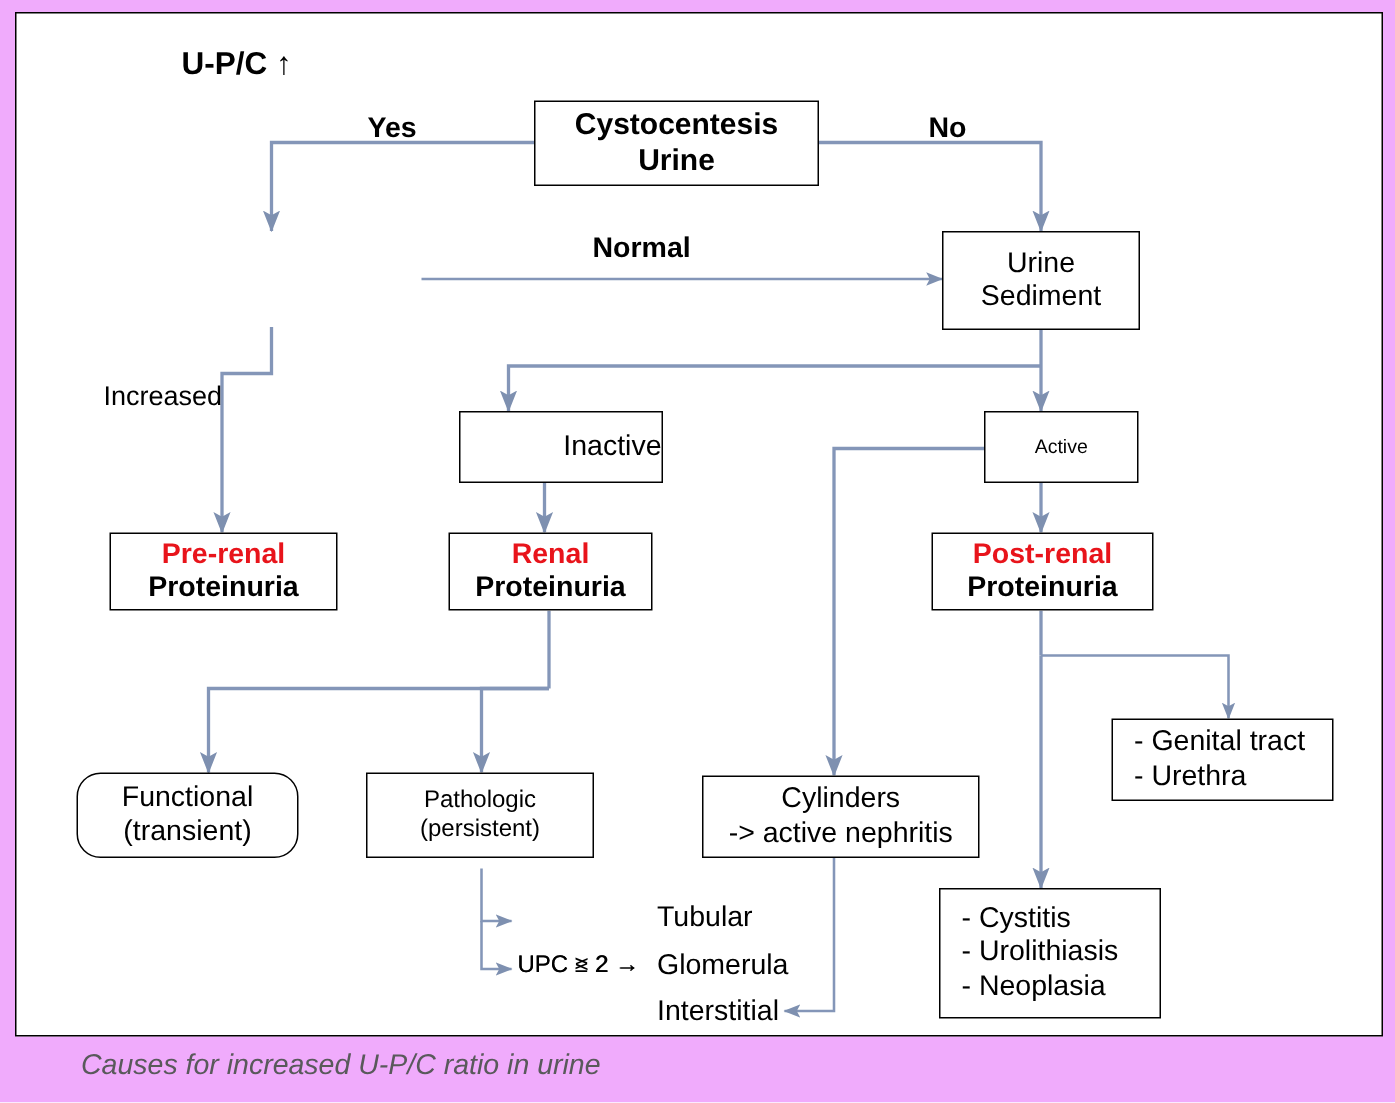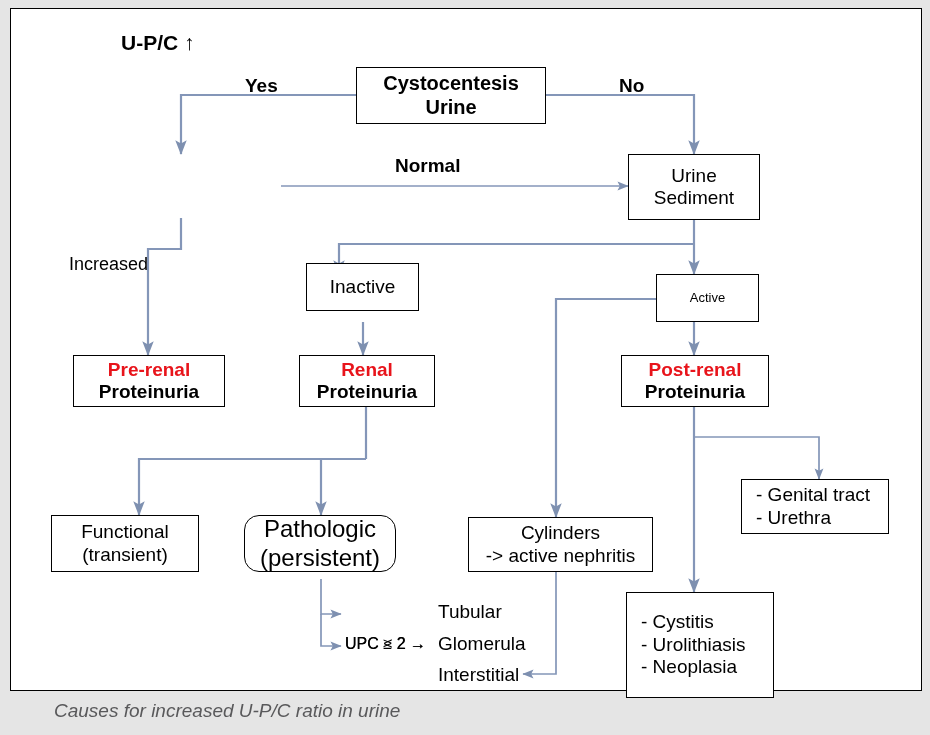--- a/index.html
+++ b/index.html
@@ -4,21 +4,21 @@
 <style>
   html, body {
     margin: 0;
     padding: 0;
     background: #ffffff;
   }
   #page {
     position: relative;
     width: 930px;
     height: 735px;
-    background: #e5e5e5;
+    background: #f0abfc;
     font-family: "Liberation Sans", sans-serif;
     overflow: hidden;
   }
   #diagram-frame {
     position: absolute;
     left: 10px;
     top: 8px;
     width: 912px;
     height: 683px;
     border: 1px solid #000000;
@@ -131,21 +131,21 @@
       <span class="line bold">Cystocentesis</span>
       <span class="line bold">Urine</span>
     </div>
 
 
     <div class="node" style="left:617px; top:145px; width:132px; height:66px; font-size:19px;">
       <span class="line">Urine</span>
       <span class="line">Sediment</span>
     </div>
 
-    <div class="node" style="left:295px; top:254px; width:113px; height:48px; font-size:19px;">
+    <div class="node" style="left:295px; top:265px; width:136px; height:48px; font-size:19px;align-items:flex-end;">
       <span class="line">Inactive</span>
     </div>
 
     <div class="node" style="left:645px; top:265px; width:103px; height:48px; font-size:13px;">
       <span class="line">Active</span>
     </div>
 
     <div class="node" style="left:62px; top:346px; width:152px; height:52px; font-size:19px;">
       <span class="line red">Pre-renal</span>
       <span class="line bold">Proteinuria</span>
@@ -154,41 +154,41 @@
     <div class="node" style="left:288px; top:346px; width:136px; height:52px; font-size:19px;">
       <span class="line red">Renal</span>
       <span class="line bold">Proteinuria</span>
     </div>
 
     <div class="node" style="left:610px; top:346px; width:148px; height:52px; font-size:19px;">
       <span class="line red">Post-renal</span>
       <span class="line bold">Proteinuria</span>
     </div>
 
-    <div class="node" style="left:40px; top:506px; width:148px; height:57px; font-size:19px;">
+    <div class="node" style="left:40px; top:506px; width:148px; height:57px; font-size:19px;border-radius:16px;">
       <span class="line">Functional</span>
       <span class="line">(transient)</span>
     </div>
 
-    <div class="node" style="left:233px; top:506px; width:152px; height:57px; font-size:24px;border-radius:15px;">
+    <div class="node" style="left:233px; top:506px; width:152px; height:57px; font-size:16px;">
       <span class="line">Pathologic</span>
       <span class="line">(persistent)</span>
     </div>
 
     <div class="node" style="left:457px; top:508px; width:185px; height:55px; font-size:19px;">
       <span class="line">Cylinders</span>
       <span class="line">-&gt; active nephritis</span>
     </div>
 
     <div class="node left-align" style="left:730px; top:470px; width:148px; height:55px; font-size:19px;">
       <span class="line">- Genital tract</span>
       <span class="line">- Urethra</span>
     </div>
 
-    <div class="node left-align" style="left:615px; top:583px; width:148px; height:106px; font-size:19px;">
+    <div class="node left-align" style="left:615px; top:583px; width:148px; height:87px; font-size:19px;">
       <span class="line">- Cystitis</span>
       <span class="line">- Urolithiasis</span>
       <span class="line">- Neoplasia</span>
     </div>
 
     <div class="label" style="left:334px; top:594px; font-size:16px;margin-top:32px;">UPC &lt; 2  →</div>
     <div class="label" style="left:427px; top:592px; font-size:19px;">Tubular</div>
     <div class="label" style="left:334px; top:626px; font-size:16px;">UPC ≥ 2  →</div>
     <div class="label" style="left:427px; top:624px; font-size:19px;">Glomerula</div>
     <div class="label" style="left:427px; top:655px; font-size:19px;">Interstitial</div>

